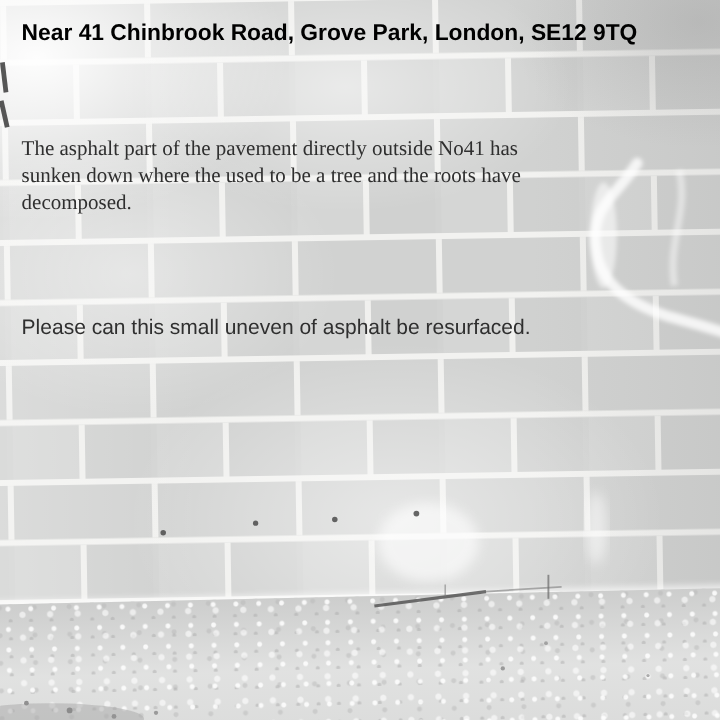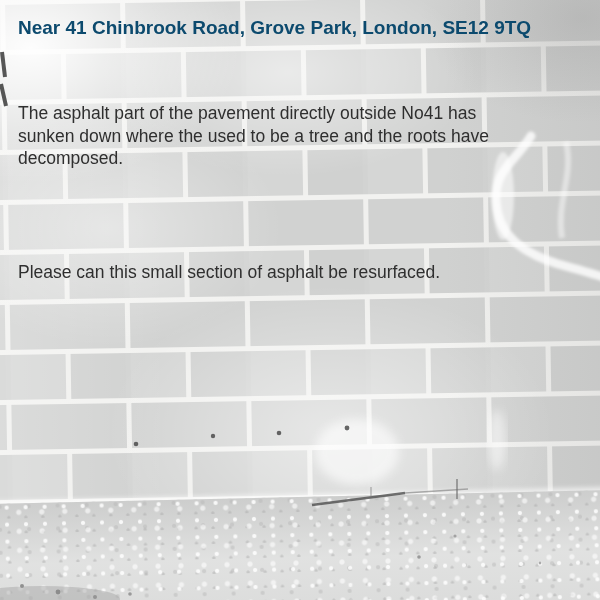--- a/index.html
+++ b/index.html
@@ -32,28 +32,28 @@
       radial-gradient(circle at 7px 14px, rgba(168,168,168,.45) 1.2px, rgba(168,168,168,0) 2.1px),
       radial-gradient(circle at 15px 3px, rgba(182,182,182,.45) 1.5px, rgba(182,182,182,0) 2.6px),
       linear-gradient(to bottom, rgba(186,186,186,.28), rgba(255,255,255,.30) 45%, rgba(230,230,230,.25));
     background-size:19px 17px,23px 19px,17px 15px,29px 23px,100% 100%;
     box-shadow:0 -3px 5px rgba(255,255,255,.65);
   }
   
   .text-layer{position:absolute;inset:0;}
   .text-layer h1{
     position:absolute;left:18px;top:16px;right:28px;margin:0;
-    font-size:19px;line-height:24px;font-weight:700;color:#0c4a6e;
+    font-size:19px;line-height:24px;font-weight:700;color:#000000;
   }
   .text-layer p{
     position:absolute;left:18px;width:545px;margin:0;
     font-size:17.5px;line-height:22.5px;font-weight:400;color:#2f2f2f;
     white-space:pre-line;
   }
-  .text-layer p.p1{top:102px;}
+  .text-layer p.p1{top:112px;font-family:Liberation Serif, serif;}
   .text-layer p.p2{top:193px;}
   .text-layer p.p3{top:261px;}
 </style>
 </head>
 <body>
 
 <div class="stage">
 
   <svg class="layer" viewBox="0 0 600 600" aria-hidden="true">
     <defs>
@@ -131,16 +131,16 @@
       <circle cx="419" cy="557" r="1.8" fill="#9a9a9a"></circle>
       <circle cx="540" cy="563" r="1.4" fill="#ababab"></circle>
     </g>
   </svg>
 
   <div class="text-layer">
     <h1>Near 41 Chinbrook Road, Grove Park, London, SE12 9TQ</h1>
     <p class="p1">The asphalt part of the pavement directly outside No41 has
 sunken down where the used to be a tree and the roots have
 decomposed.</p>
-    <p class="p3">Please can this small section of asphalt be resurfaced.</p>
+    <p class="p3">Please can this small uneven of asphalt be resurfaced.</p>
   </div>
 
 </div>
 
 </body></html>

